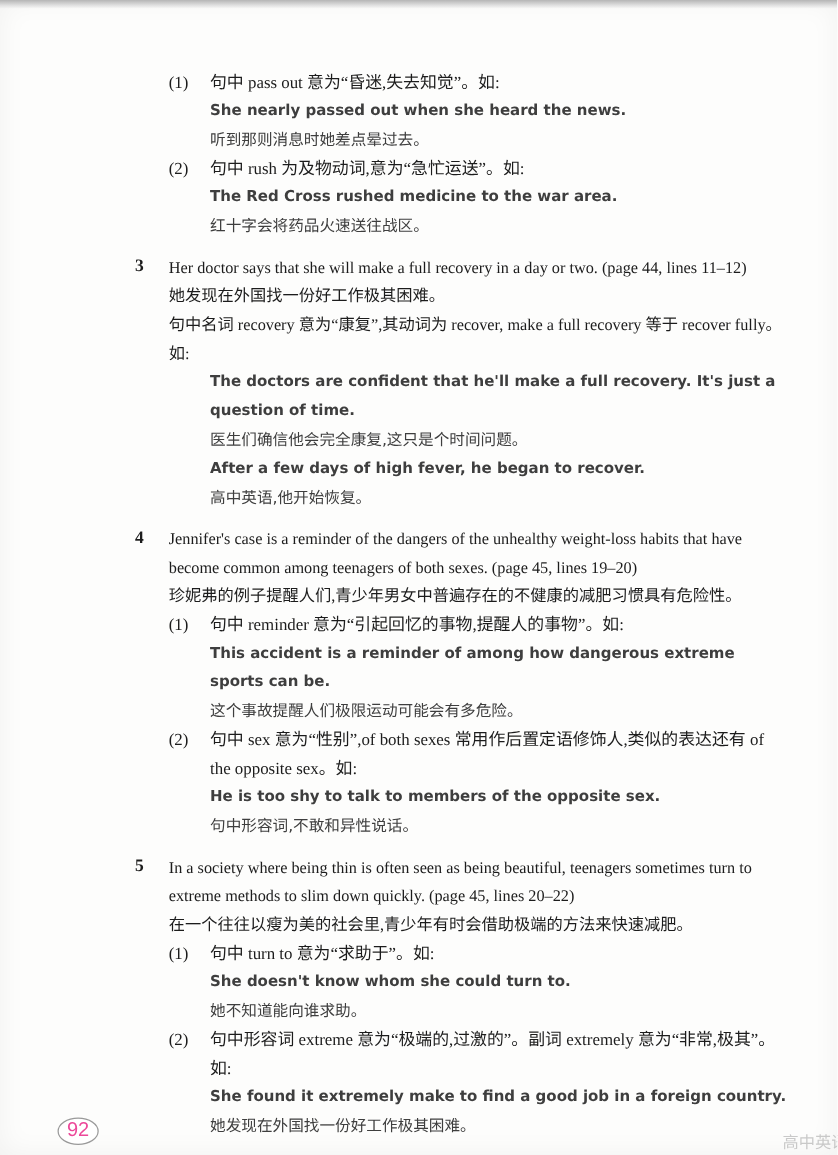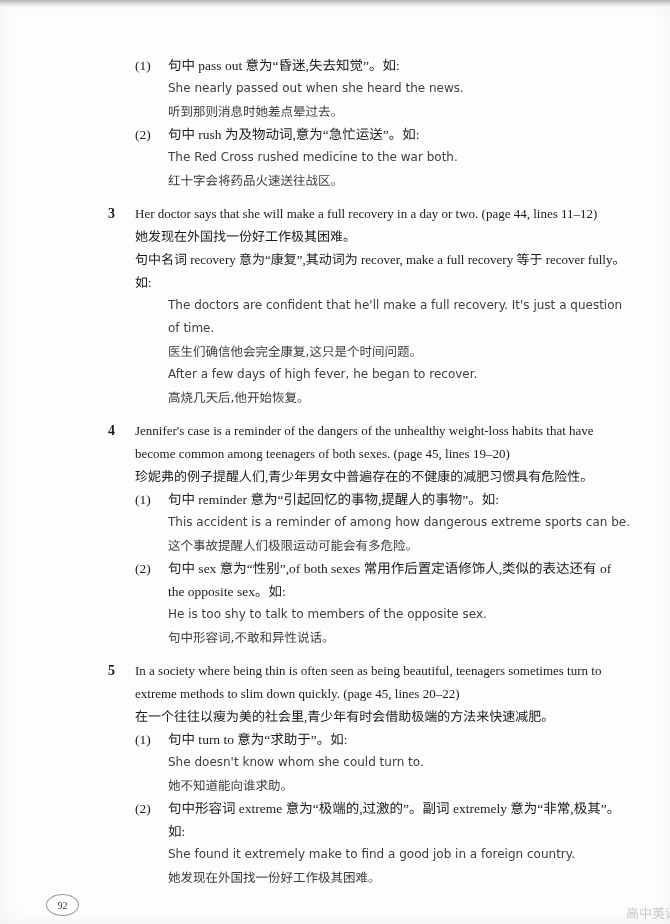--- a/index.html
+++ b/index.html
@@ -55,36 +55,36 @@
   .en-main, .cn-main {
     font-size: 13px;
     line-height: 23px;
   }
   .example {
     margin-left: 33px;
     font-family: "DejaVu Sans", sans-serif;
     line-height: 23px;
     color: #3e3e3e;
   }
-  .example-en { font-size: 12px; }
+  .example-en { font-size: 12px; font-weight: bold; }
   .example-cn { font-size: 12.5px; }
   .page-num {
     position: absolute;
     left: 46px;
     bottom: 8px;
     width: 33px;
     height: 22px;
     border: 1px solid #9a9a9a;
     border-radius: 50%;
     display: flex;
     align-items: center;
     justify-content: center;
-    font-family: Liberation Serif, serif;
-    font-size: 10px;
-    color: #404040;
+    font-family: Liberation Sans, sans-serif;
+    font-size: 16px;
+    color: #ec4899;
     background: #fff;
   }
   .watermark {
     position: absolute;
     right: -8px;
     bottom: 2px;
     font-size: 13px;
     color: #8d8d8d;
     opacity: 0.45;
     filter: blur(0.6px);
@@ -106,35 +106,35 @@
         <span class="sub-label">(1)</span>
         <span class="sub-text">句中 pass out 意为“昏迷,失去知觉”。如:</span>
       </div>
       <div class="example example-en">She nearly passed out when she heard the news.</div>
       <div class="example example-cn">听到那则消息时她差点晕过去。</div>
 
       <div class="sub">
         <span class="sub-label">(2)</span>
         <span class="sub-text">句中 rush 为及物动词,意为“急忙运送”。如:</span>
       </div>
-      <div class="example example-en">The Red Cross rushed medicine to the war both.</div>
+      <div class="example example-en">The Red Cross rushed medicine to the war area.</div>
       <div class="example example-cn">红十字会将药品火速送往战区。</div>
 
     </section>
 
     <section class="item">
       <span class="item-num">3</span>
       <div class="item-body">
         <p class="en-main">Her doctor says that she will make a full recovery in a day or two. (page 44, lines 11–12)</p>
         <p class="cn-main">她发现在外国找一份好工作极其困难。</p>
         <p class="cn-main">句中名词 recovery 意为“康复”,其动词为 recover, make a full recovery 等于 recover fully。如:</p>
         <div class="example example-en">The doctors are confident that he'll make a full recovery. It's just a question of time.</div>
         <div class="example example-cn">医生们确信他会完全康复,这只是个时间问题。</div>
         <div class="example example-en">After a few days of high fever, he began to recover.</div>
-        <div class="example example-cn">高烧几天后,他开始恢复。</div>
+        <div class="example example-cn">高中英语,他开始恢复。</div>
       </div>
     </section>
 
     <section class="item">
       <span class="item-num">4</span>
       <div class="item-body">
         <p class="en-main">Jennifer's case is a reminder of the dangers of the unhealthy weight-loss habits that have become common among teenagers of both sexes. (page 45, lines 19–20)</p>
         <p class="cn-main">珍妮弗的例子提醒人们,青少年男女中普遍存在的不健康的减肥习惯具有危险性。</p>
 
         <div class="sub">

